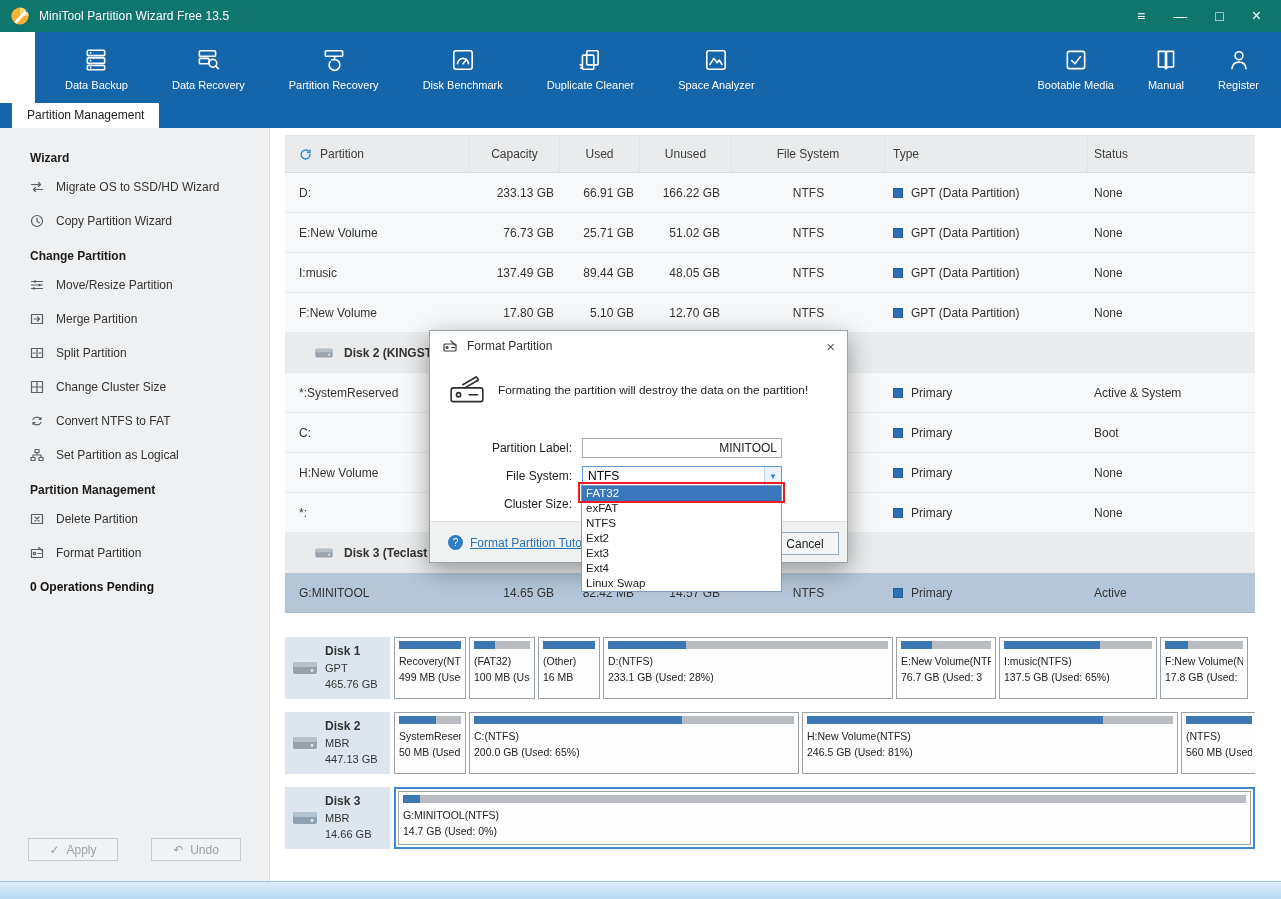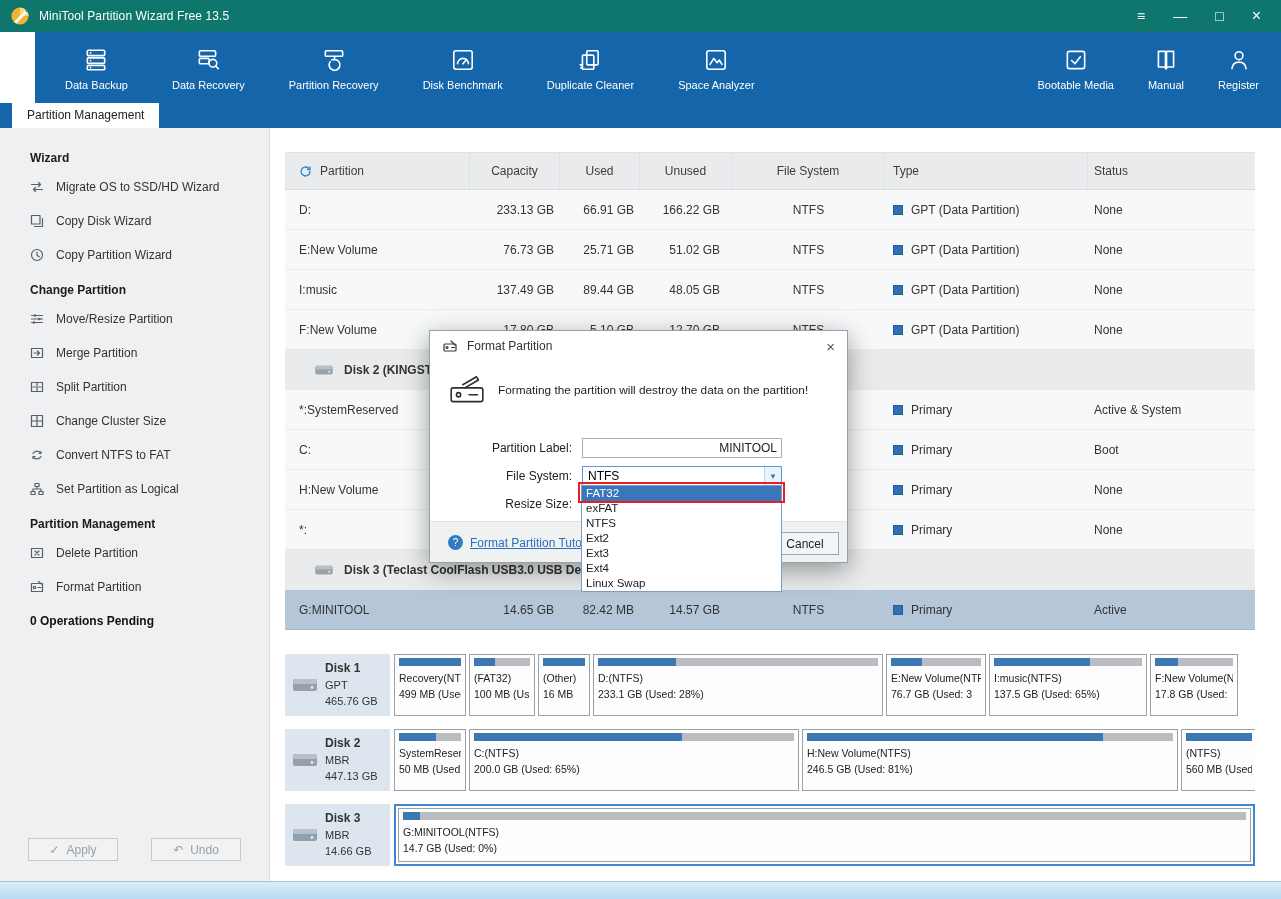--- a/index.html
+++ b/index.html
@@ -30,21 +30,21 @@
   
   .sidebar { width:270px; background:#eef0f2; border-right:1px solid #dcdfe1; position:relative; font-size:12px; color:#333; padding-top:12px; }
   .sb-head { font-weight:bold; color:#1c1c1c; padding:11px 0 5px 30px; }
   .sb-item { display:flex; align-items:center; gap:12px; height:34px; padding-left:30px; cursor:pointer; }
   svg.sbi { stroke:#5a6065; fill:none; stroke-width:1.2; stroke-linecap:round; stroke-linejoin:round; flex:0 0 auto; }
   .sb-pending { font-weight:bold; color:#111; padding:10px 0 0 30px; }
   .sb-btns { position:absolute; bottom:20px; left:0; right:0; display:flex; justify-content:space-between; padding:0 28px; }
   .sb-btn { width:90px; height:23px; border:1px solid #c7c9cb; background:#f1f2f3; color:#9ba0a5; font-size:12px; display:flex; align-items:center; justify-content:center; gap:7px; cursor:default; }
 
   
-  .main { flex:1; background:#fff; position:relative; padding:24px 26px 0 15px; overflow:hidden; }
+  .main { flex:1; background:#fff; position:relative; padding:7px 26px 0 15px; overflow:hidden; }
 
   
   .thead { display:flex; height:38px; background:#e9ebec; border-top:1px solid #dfe2e4; border-bottom:1px solid #d8dbdd; align-items:center; font-size:12px; color:#3c3c3c; }
   .thead > div { border-right:1px solid #dfe2e4; height:100%; display:flex; align-items:center; }
   .thead > div:last-child { border-right:none; }
   .trow { display:flex; height:40px; align-items:center; font-size:12px; color:#333; border-bottom:1px solid #e8eaec; background:#f7f8f9; cursor:pointer; }
   .trow.selected { background:#b4c6d8; border-bottom:1px solid #a5b8cc; }
   .trow.disk-row { background:#e9ebec; font-weight:bold; padding-left:29px; gap:10px; }
   .c-part   { width:185px; padding-left:14px; display:flex; align-items:center; gap:8px; }
   .c-cap    { width:90px;  justify-content:flex-end; text-align:left; padding-right:6px; display:flex; align-items:center; }
@@ -210,27 +210,20 @@
       <div class="sb-head">Wizard</div>
       <div class="sb-item">
         <svg class="sbi" width="14" height="14" viewBox="0 0 14 14">
             <path d="M1.5 4.5h9M8.5 2.5l2 2-2 2"></path>
             <path d="M12.5 9.5h-9M5.5 7.5l-2 2 2 2"></path>
           </svg>
         <span>Migrate OS to SSD/HD Wizard</span>
       </div>
       <div class="sb-item">
         <svg class="sbi" width="14" height="14" viewBox="0 0 14 14">
-            <rect x="1.5" y="1.5" width="8.5" height="8.5"></rect>
-            <path d="M12.5 4.5v8h-8"></path>
-          </svg>
-        <span>Copy Disk Wizard</span>
-      </div>
-      <div class="sb-item">
-        <svg class="sbi" width="14" height="14" viewBox="0 0 14 14">
             <circle cx="7" cy="7" r="5.5"></circle>
             <path d="M7 4v3.2l2.2 1.6"></path>
           </svg>
         <span>Copy Partition Wizard</span>
       </div>
 
       <div class="sb-head">Change Partition</div>
       <div class="sb-item">
         <svg class="sbi" width="14" height="14" viewBox="0 0 14 14">
             <path d="M1.5 3.5h11M1.5 7h11M1.5 10.5h11"></path>
@@ -499,21 +492,21 @@
               <div class="bl">Recovery(NTFS)</div>
               <div class="bl">499 MB (Used:</div>
             </div>
             <div class="blk" style="width:66px">
               <div class="bar">
                   <div class="fill" style="width: 37%;"></div>
                 </div>
               <div class="bl">(FAT32)</div>
               <div class="bl">100 MB (Used:</div>
             </div>
-            <div class="blk" style="width:52px">
+            <div class="blk" style="width:62px">
               <div class="bar">
                   <div class="fill" style="width: 100%;"></div>
                 </div>
               <div class="bl">(Other)</div>
               <div class="bl">16 MB</div>
             </div>
             <div class="blk" style="width:290px">
               <div class="bar">
                   <div class="fill" style="width: 28%;"></div>
                 </div>
@@ -651,21 +644,21 @@
       <div class="dlg-lbl">File System:</div>
       <div class="dlg-ctrl">
         <div class="dlg-combo">
           <span>NTFS</span>
           <span class="combo-arrow">▾</span>
         </div>
       </div>
     </div>
 
     <div class="dlg-row" style="top:163px;">
-      <div class="dlg-lbl">Resize Size:</div>
+      <div class="dlg-lbl">Cluster Size:</div>
       <div class="dlg-ctrl">
           <div class="dlg-combo" style="border-color:#a9acb0;">
             <span class="combo-arrow">▾</span>
           </div>
         </div>
     </div>
 
     <div class="dlg-link-row">
       <span class="q-ico">?</span>
       <span class="dlg-link">Format Partition Tutorial</span>

